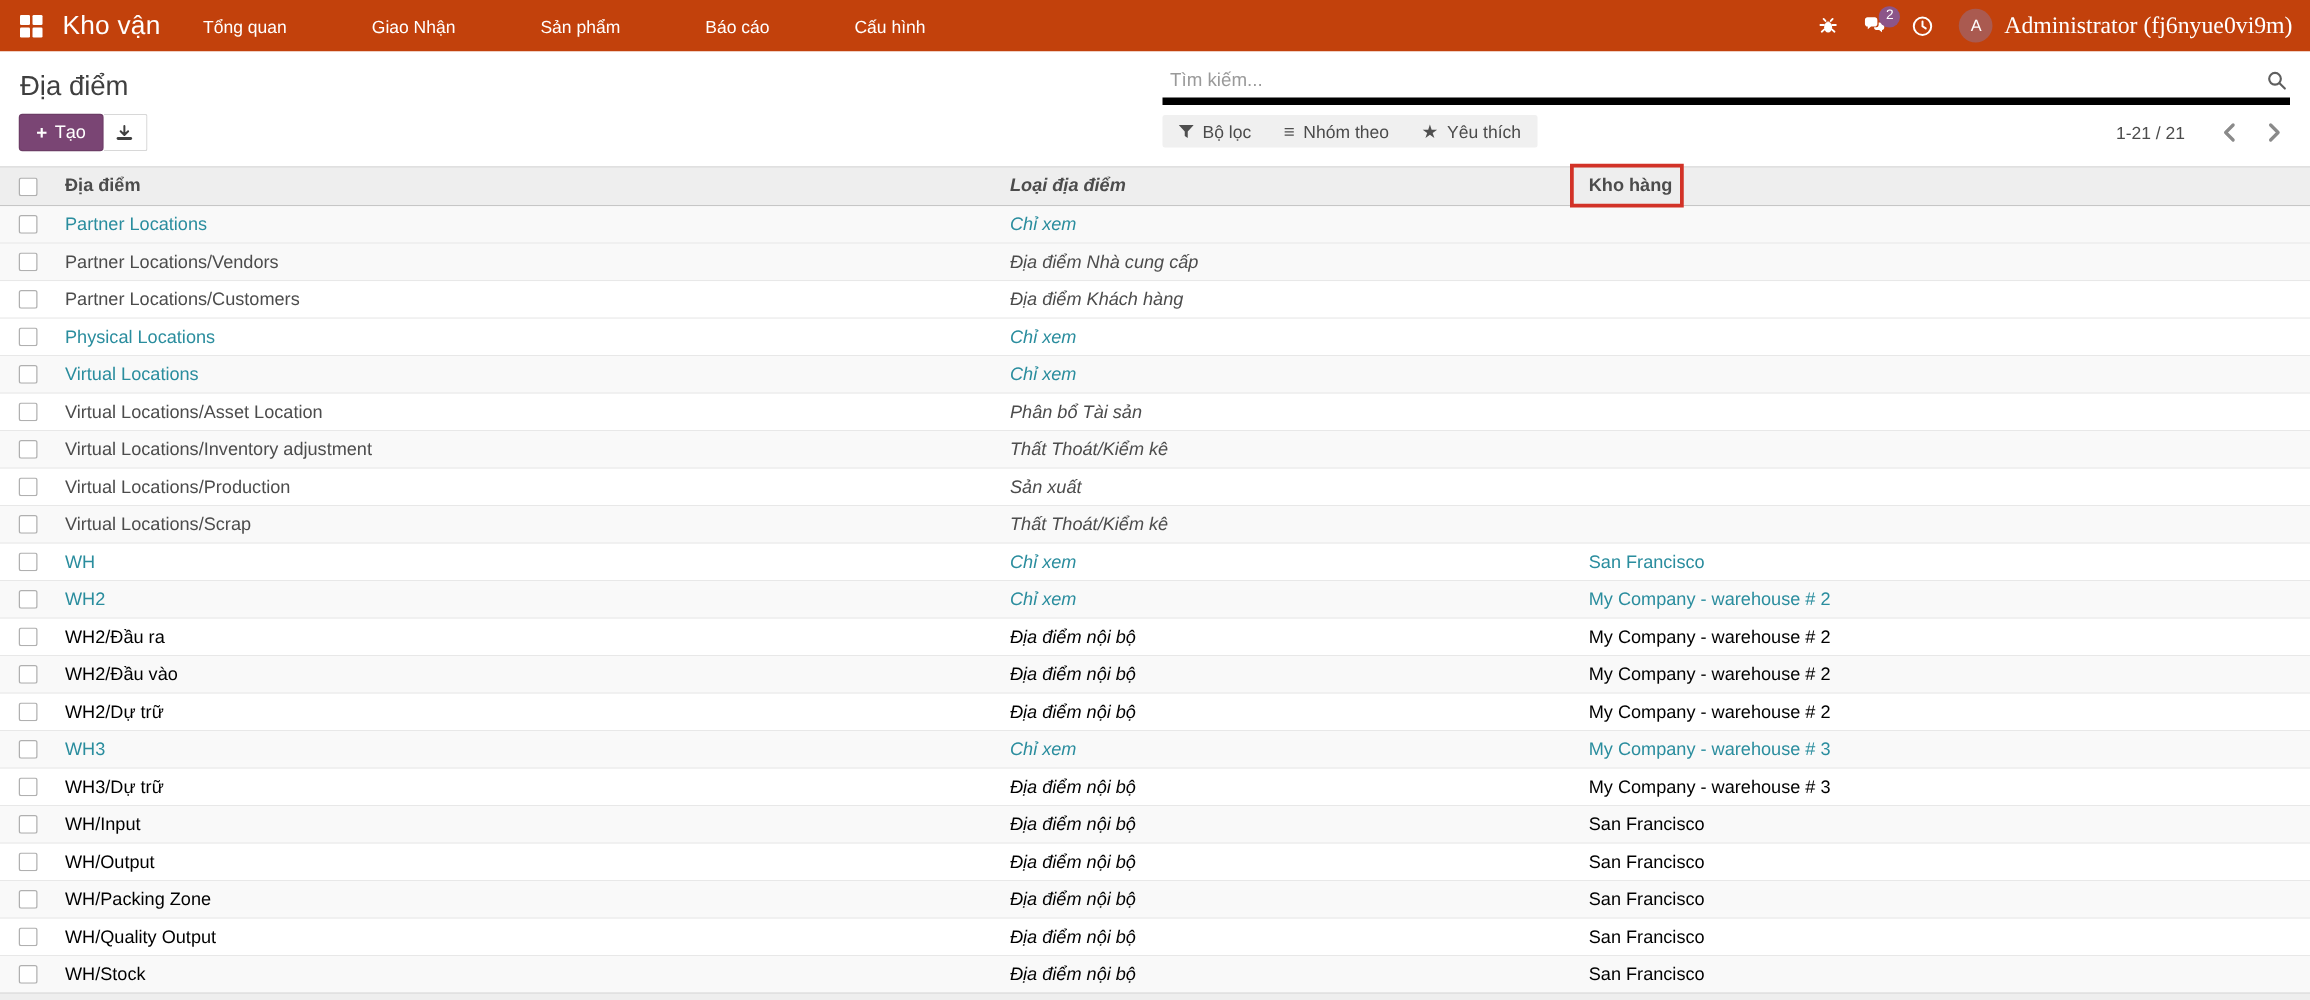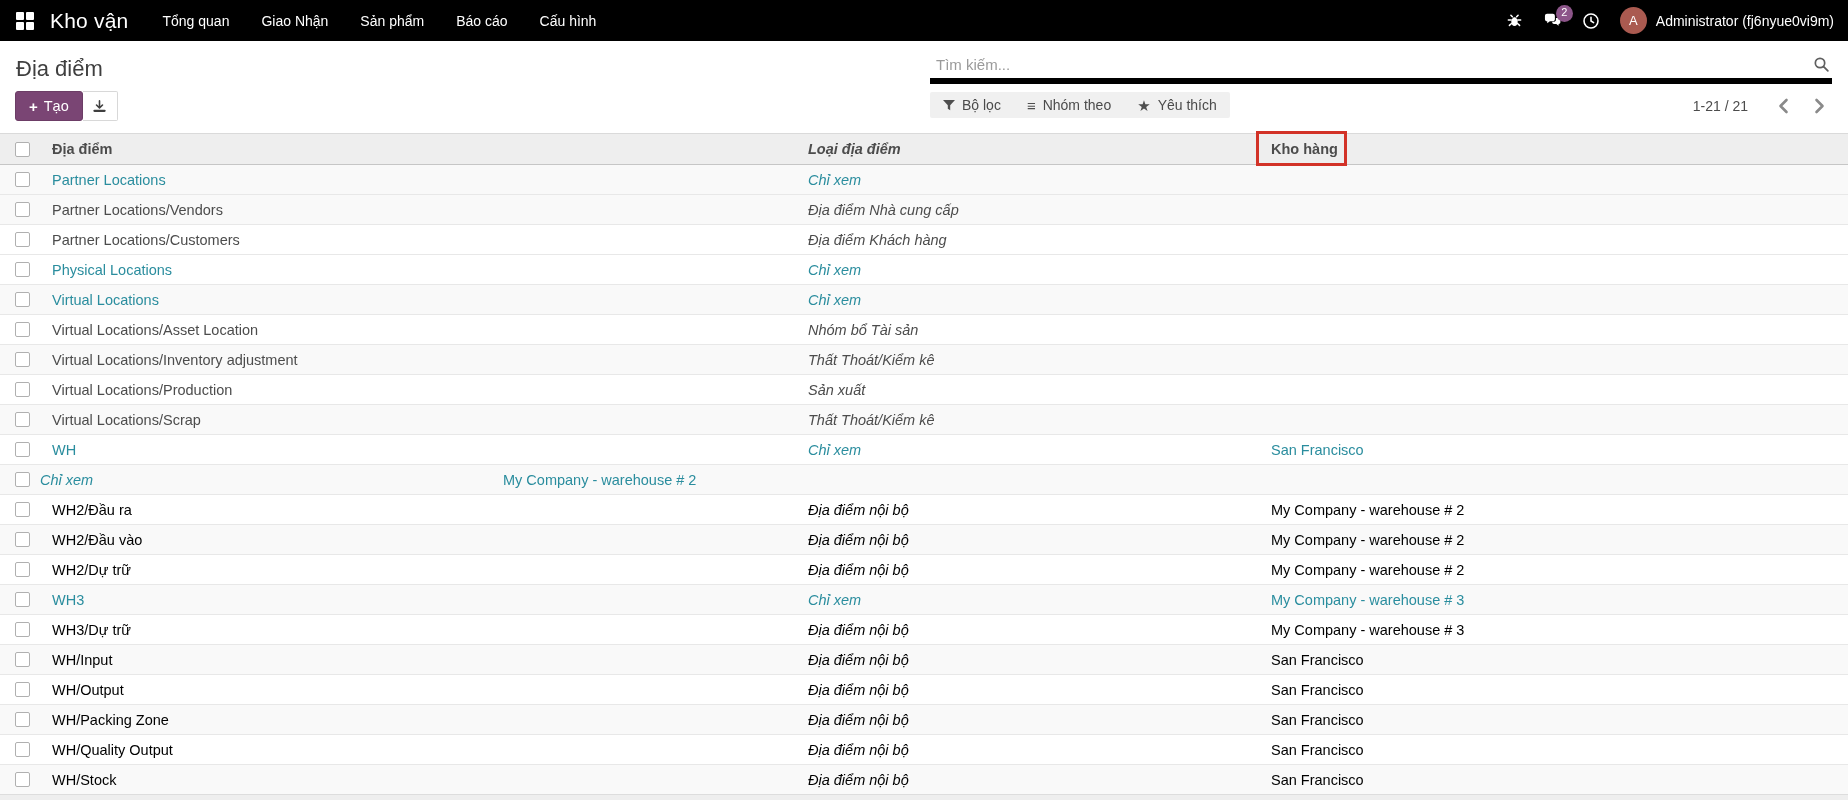--- a/index.html
+++ b/index.html
@@ -7,42 +7,42 @@
   body {
     font-family: "Liberation Sans", sans-serif;
     background: #ffffff;
     color: #4c4c4c;
     position: relative;
   }
 
   
   .navbar {
     position: absolute; top: 0; left: 0; width: 1848px; height: 41px;
-    background: #000000; color: #ffffff;
+    background: #c2410c; color: #ffffff;
     display: flex; align-items: center; padding-left: 16px;
   }
   .apps-btn { width: 18px; height: 18px; display: grid; grid-template-columns: 8px 8px; grid-template-rows: 8px 8px; gap: 2px; cursor: pointer; }
   .apps-btn span { background: #ffffff; border-radius: 1px; }
   .brand { font-size: 21px; font-weight: 500; margin-left: 16px; margin-right: 18px; letter-spacing: .2px; }
-  .menu { display: flex; align-items: center; height: 100%; }
+  .menu { display: flex; align-items: center; height: 100%; gap: 36px; }
   .menu-item { font-size: 14px; padding: 0 16px; height: 100%; display: flex; align-items: center; cursor: pointer; }
   .nav-right { position: absolute; right: 14px; top: 0; height: 41px; display: flex; align-items: center; gap: 20px; }
   .sys-icon { width: 18px; height: 18px; position: relative; display: flex; align-items: center; justify-content: center; cursor: pointer; }
   .sys-icon svg { display: block; }
   .badge {
     position: absolute; top: -7px; right: -11px;
     background: #8c5589; color: #fff; font-size: 11px; line-height: 15px;
     min-width: 17px; height: 17px; text-align: center; border-radius: 9px; padding: 0 3px;
   }
   .user-menu { display: flex; align-items: center; gap: 9px; cursor: pointer; }
   .avatar {
     width: 27px; height: 27px; border-radius: 50%; background: #aa5a50;
     color: #fff; font-size: 13px; display: flex; align-items: center; justify-content: center;
   }
-  .user-name { font-size: 14px; }
+  .user-name { font-size: 19px; font-family: Liberation Serif, serif; }
 
   
   .page-title { position: absolute; left: 16px; top: 56px; font-size: 22px; font-weight: 400; color: #3f3f3f; }
 
   .searchbar {
     position: absolute; left: 930px; right: 16px; top: 50px; height: 34px;
     border-bottom: 6px solid #000000; display: flex; align-items: center;
   }
   .searchbar input {
     flex: 1; border: none; outline: none; background: transparent;
@@ -256,21 +256,21 @@
         </div>
         <div class="td td-name">Virtual Locations</div>
         <div class="td td-type">Chỉ xem</div>
         <div class="td td-wh"></div>
       </div>
       <div class="tr">
         <div class="td td-check">
           <span class="checkbox"></span>
         </div>
         <div class="td td-name">Virtual Locations/Asset Location</div>
-        <div class="td td-type">Nhóm bổ Tài sản</div>
+        <div class="td td-type">Phân bổ Tài sản</div>
         <div class="td td-wh"></div>
       </div>
       <div class="tr stripe">
         <div class="td td-check">
           <span class="checkbox"></span>
         </div>
         <div class="td td-name">Virtual Locations/Inventory adjustment</div>
         <div class="td td-type">Thất Thoát/Kiểm kê</div>
         <div class="td td-wh"></div>
       </div>
@@ -295,20 +295,21 @@
           <span class="checkbox"></span>
         </div>
         <div class="td td-name">WH</div>
         <div class="td td-type">Chỉ xem</div>
         <div class="td td-wh">San Francisco</div>
       </div>
       <div class="tr stripe t-link">
         <div class="td td-check">
           <span class="checkbox"></span>
         </div>
+        <div class="td td-name">WH2</div>
         <div class="td td-type">Chỉ xem</div>
         <div class="td td-wh">My Company - warehouse # 2</div>
       </div>
       <div class="tr t-danger">
         <div class="td td-check">
           <span class="checkbox"></span>
         </div>
         <div class="td td-name">WH2/Đầu ra</div>
         <div class="td td-type">Địa điểm nội bộ</div>
         <div class="td td-wh">My Company - warehouse # 2</div>

